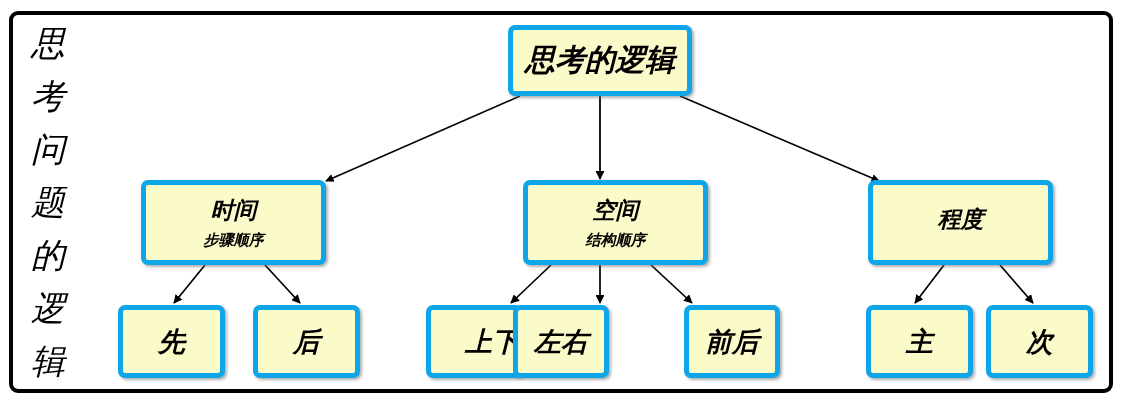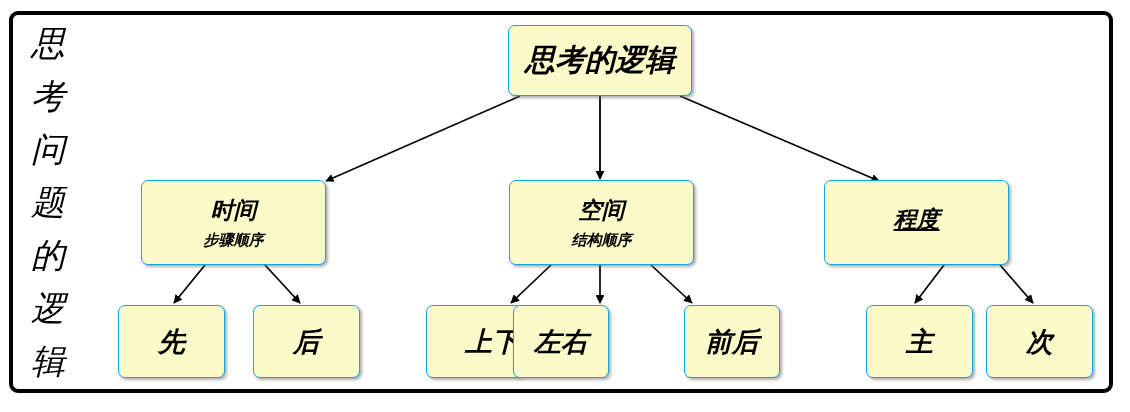--- a/index.html
+++ b/index.html
@@ -59,21 +59,21 @@
     top: 0;
     width: 1130px;
     height: 412px;
     pointer-events: none;
   }
   
   .node {
     position: absolute;
     box-sizing: border-box;
     background: #fbfbc9;
-    border: 1px solid #0ea5e9;
+    border: 5px solid #0ea5e9;
     border-radius: 7px;
     box-shadow: 2px 2px 3px rgba(110,110,110,0.55);
     display: flex;
     flex-direction: column;
     align-items: center;
     justify-content: center;
     color: #000000;
     font-family: "DejaVu Serif", "Liberation Serif", serif;
     font-style: italic;
     font-weight: 600;
@@ -101,22 +101,22 @@
     font-size: 23px;
     padding: 4px 0 2px 0;
   }
   .branch .line.small {
     font-size: 15px;
   }
   .branch .line:first-child {
     margin-bottom: 9px;
   }
   #node-time  { left: 141px; }
-  #node-space { left: 509px; text-align: center; }
-  #node-deg   { left: 824px; text-decoration: underline; }
+  #node-space { left: 523px; text-align: center; }
+  #node-deg   { left: 868px; }
   
   .leaf {
     top: 305px;
     height: 73px;
     font-size: 27px;
   }
   .leaf.wide { width: 107px; }
   .leaf.narrow { width: 96px; }
   #leaf-xian { left: 118px; }
   #leaf-hou  { left: 253px; }

